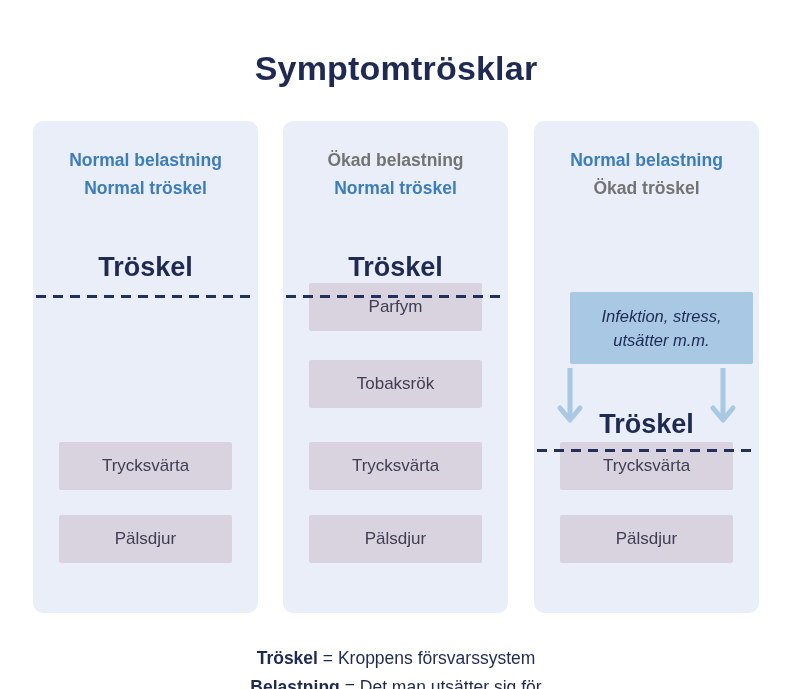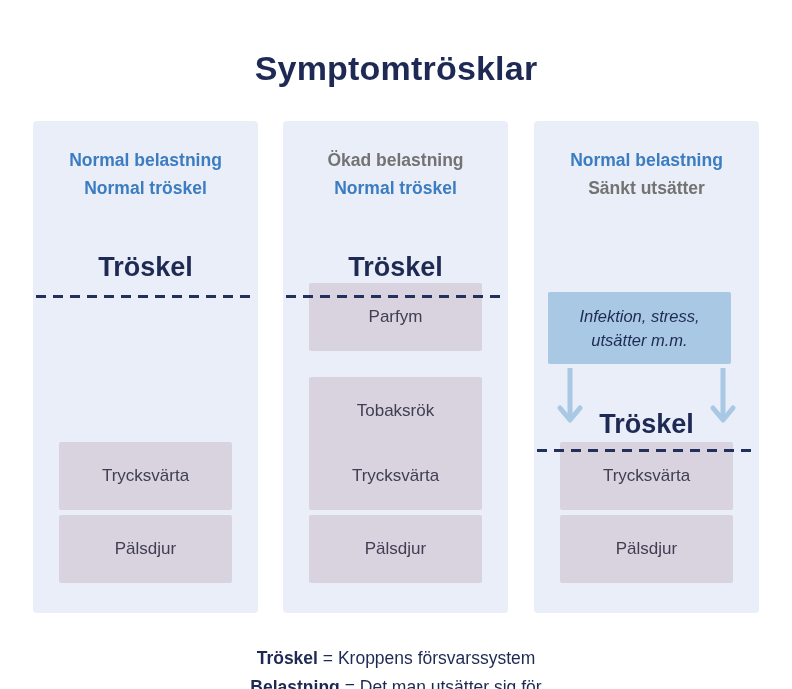--- a/index.html
+++ b/index.html
@@ -22,21 +22,21 @@
     font-weight: 800;
     letter-spacing: 0.2px;
     color: #1e2a54;
   }
   .panel {
     position: absolute;
     top: 93px;
     width: 225px;
     height: 492px;
     background: #e9eef8;
-    border-radius: 4px;
+    border-radius: 10px;
   }
   .panel-1 { left: 33px; }
   .panel-2 { left: 283px; }
   .panel-3 { left: 534px; }
   .panel-header {
     padding-top: 25px;
     text-align: center;
     font-size: 17.5px;
     font-weight: 700;
     line-height: 28px;
@@ -60,35 +60,35 @@
     height: 3px;
     z-index: 3;
     background: repeating-linear-gradient(90deg, #22305c 0, #22305c 10px, transparent 10px, transparent 17px);
   }
   .line-high { top: 174px; }
   .line-low { top: 328px; }
   .load-box {
     position: absolute;
     left: 26px;
     width: 173px;
-    height: 68px;
+    height: 48px;
     background: #d9d2df;
     color: #3f3e52;
     font-size: 17px;
     display: flex;
     align-items: center;
     justify-content: center;
     text-align: center;
     z-index: 1;
     border-radius: 2px;
   }
   .info-box {
     position: absolute;
     top: 171px;
-    left: 14px;
+    left: 36px;
     width: 183px;
     height: 72px;
     background: #a8c8e4;
     color: #1e2a54;
     font-style: italic;
     font-size: 16.5px;
     line-height: 24px;
     display: flex;
     flex-direction: column;
     align-items: center;
@@ -137,35 +137,35 @@
   <section class="panel panel-2">
     <div class="panel-header">
       <div class="tone-orange">Ökad belastning</div>
       <div class="tone-blue">Normal tröskel</div>
     </div>
     <div class="threshold-label">Tröskel</div>
     <div class="dashed-line line-high"></div>
     <div class="load-box" style="top:162px">
       <span>Parfym</span>
     </div>
-    <div class="load-box" style="top:256px">
+    <div class="load-box" style="top:239px">
       <span>Tobaksrök</span>
     </div>
     <div class="load-box" style="top:321px">
       <span>Trycksvärta</span>
     </div>
     <div class="load-box" style="top:394px">
       <span>Pälsdjur</span>
     </div>
   </section>
 
   <section class="panel panel-3">
     <div class="panel-header">
       <div class="tone-blue">Normal belastning</div>
-      <div class="tone-orange">Sänkt utsätter</div>
+      <div class="tone-orange">Ökad tröskel</div>
     </div>
     <div class="info-box">
       <div>Infektion, stress,</div>
       <div>utsätter m.m.</div>
     </div>
     <svg class="arrow arrow-left" width="28" height="56" viewBox="0 0 28 56">
       <line x1="14" y1="1" x2="14" y2="46" stroke="#a8c8e4" stroke-width="5" stroke-linecap="round"></line>
       <polyline points="4,40 14,52 24,40" fill="none" stroke="#a8c8e4" stroke-width="5" stroke-linecap="round" stroke-linejoin="round"></polyline>
     </svg>
     <svg class="arrow arrow-right" width="28" height="56" viewBox="0 0 28 56">

